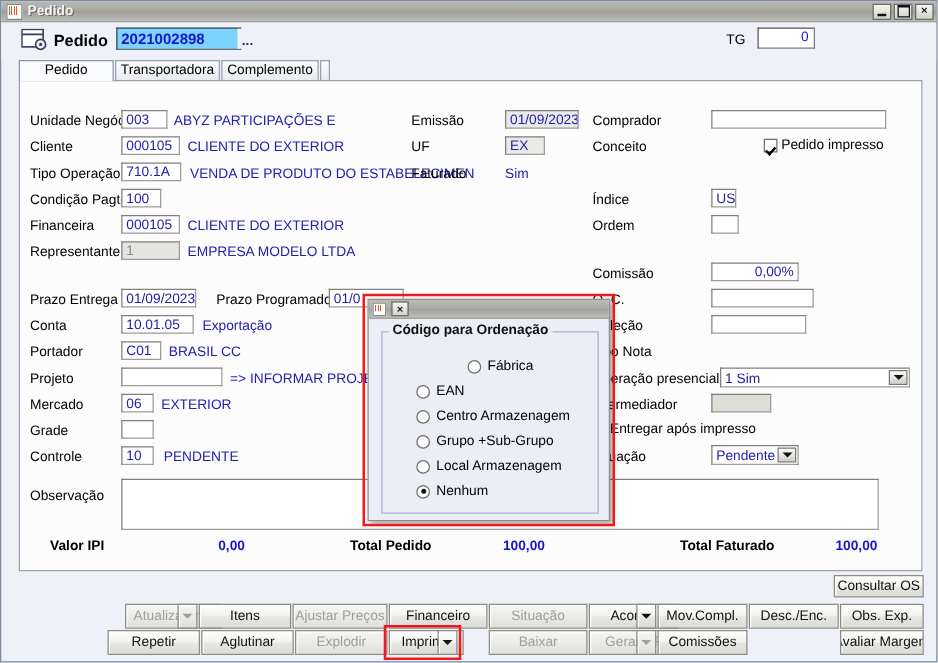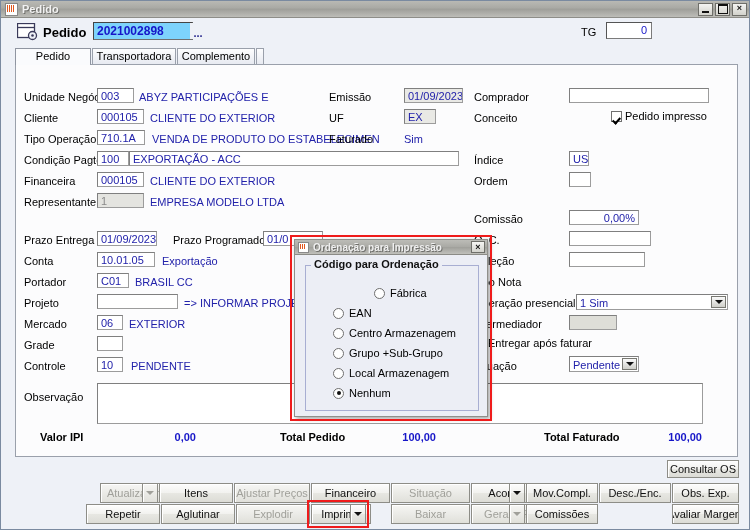--- a/index.html
+++ b/index.html
@@ -279,21 +279,20 @@
     <span class="f-lbl" style="left:8px;top:47px;">Cliente</span>
     <div class="f-box" style="left:81px;top:44px;width:47px;height:15px;">000105</div>
     <span class="f-val" style="left:134px;top:47px;">CLIENTE DO EXTERIOR</span>
 
     <span class="f-lbl" style="left:8px;top:68px;">Tipo Operação</span>
     <div class="f-box" style="left:81px;top:65px;width:48px;height:15px;">710.1A</div>
     <span class="f-val" style="left:136px;top:68px;">VENDA DE PRODUTO DO ESTABELECIMEN</span>
 
     <span class="f-lbl" style="left:8px;top:89px;">Condição Pagto.</span>
     <div class="f-box" style="left:81px;top:86px;width:32px;height:15px;">100</div>
-    <div class="f-box" style="left:113px;top:86px;width:330px;height:15px;">EXPORTAÇÃO - ACC</div>
 
     <span class="f-lbl" style="left:8px;top:110px;">Financeira</span>
     <div class="f-box" style="left:81px;top:107px;width:47px;height:15px;">000105</div>
     <span class="f-val" style="left:134px;top:110px;">CLIENTE DO EXTERIOR</span>
 
     <span class="f-lbl" style="left:8px;top:131px;">Representante</span>
     <div class="f-box ro" style="left:81px;top:128px;width:47px;height:15px;">1</div>
     <span class="f-val" style="left:134px;top:131px;">EMPRESA MODELO LTDA</span>
 
     <span class="f-lbl" style="left:8px;top:169px;">Prazo Entrega</span>
@@ -365,21 +364,21 @@
       <span class="arrow">
             <i></i>
           </span>
     </div>
 
     <span class="f-lbl" style="left:458px;top:253px;">Intermediador</span>
     <div class="f-box gray" style="left:553px;top:250px;width:48px;height:15px;"></div>
 
     <span class="chk" style="left:458px;top:272px;">
       <span class="bx"></span>
-      <span>Entregar após faturar</span>
+      <span>Entregar após impresso</span>
     </span>
 
     <span class="f-lbl" style="left:458px;top:295px;">Situação</span>
     <div class="f-sel" style="left:553px;top:291px;width:70px;height:16px;">
       <span>Pendente</span>
       <span class="arrow">
             <i></i>
           </span>
     </div>
 
@@ -389,21 +388,20 @@
     <span class="tot-lbl" style="left:8px;top:366px;">Valor IPI</span>
     <span class="tot-val" style="left:120px;top:366px;width:60px;">0,00</span>
     <span class="tot-lbl" style="left:248px;top:366px;">Total Pedido</span>
     <span class="tot-val" style="left:360px;top:366px;width:60px;">100,00</span>
     <span class="tot-lbl" style="left:512px;top:366px;">Total Faturado</span>
     <span class="tot-val" style="left:626px;top:366px;width:60px;">100,00</span>
 
     <div id="dlg">
       <div id="dlg-title">
         <span class="app-ico"></span>
-        <span class="t">Ordenação para Impressão</span>
         <span id="dlg-close">×</span>
       </div>
       <div id="dlg-body">
         <div id="grp"></div>
         <span id="grp-legend">Código para Ordenação</span>
         <span class="radio" style="top:32px;padding-left:41px;">
           <span class="rb"></span>
           <span>Fábrica</span>
         </span>
         <span class="radio" style="top:52px;">

